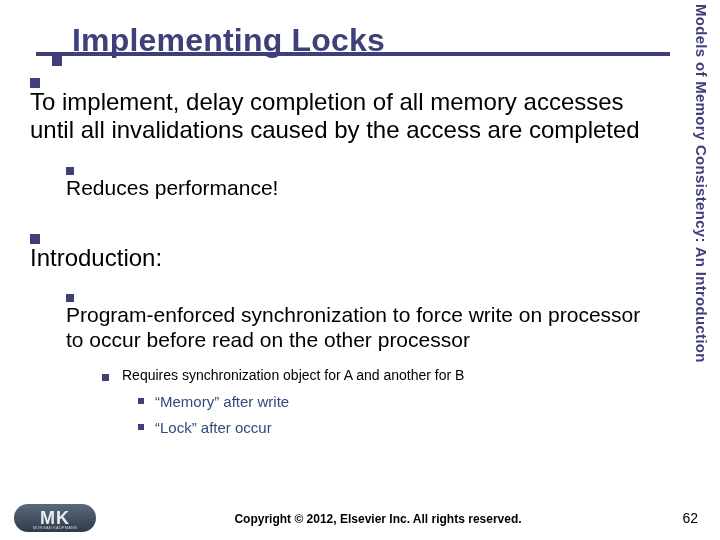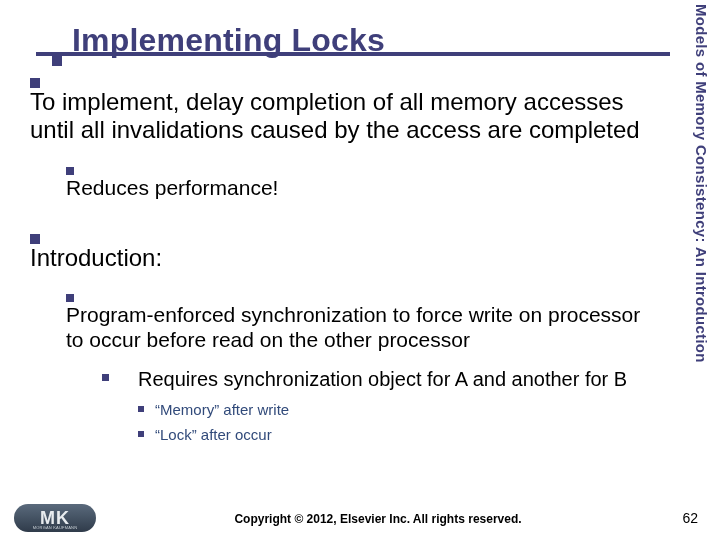--- a/index.html
+++ b/index.html
@@ -47,21 +47,21 @@
     height:470px;
     letter-spacing:0.3px;
   }
   .content {
     position:absolute;
     top:68px; left:30px; right:60px;
     color:#000;
   }
   .b1 { font-size:24px; line-height:1.18; margin-bottom:14px;flex-direction:column; }
   .b2 { font-size:21px; line-height:1.2; margin-left:36px; margin-bottom:14px;flex-direction:column; }
-  .b3 { font-size:20px; line-height:1.25; margin-left:72px; margin-bottom:8px;gap:16px; }
+  .b3 { font-size:14px; line-height:1.25; margin-left:72px; margin-bottom:8px; }
   .b4 { font-size:15px; line-height:1.3; margin-left:108px; margin-bottom:6px; color:#314a7a; }
   .row { display:flex; align-items:flex-start; }
   .sq1 { flex:0 0 10px; width:10px; height:10px; background:#3f3f7a; margin-top:10px; margin-right:18px; }
   .sq2 { flex:0 0 8px; width:8px; height:8px; background:#3f3f7a; margin-top:8px; margin-right:15px; }
   .sq3 { flex:0 0 7px; width:7px; height:7px; background:#3f3f7a; margin-top:7px; margin-right:13px; }
   .sq4 { flex:0 0 6px; width:6px; height:6px; background:#3f3f7a; margin-top:6px; margin-right:11px; }
   .gap { height:10px; }
   .footer {
     position:absolute;
     left:0; right:0; bottom:0;

